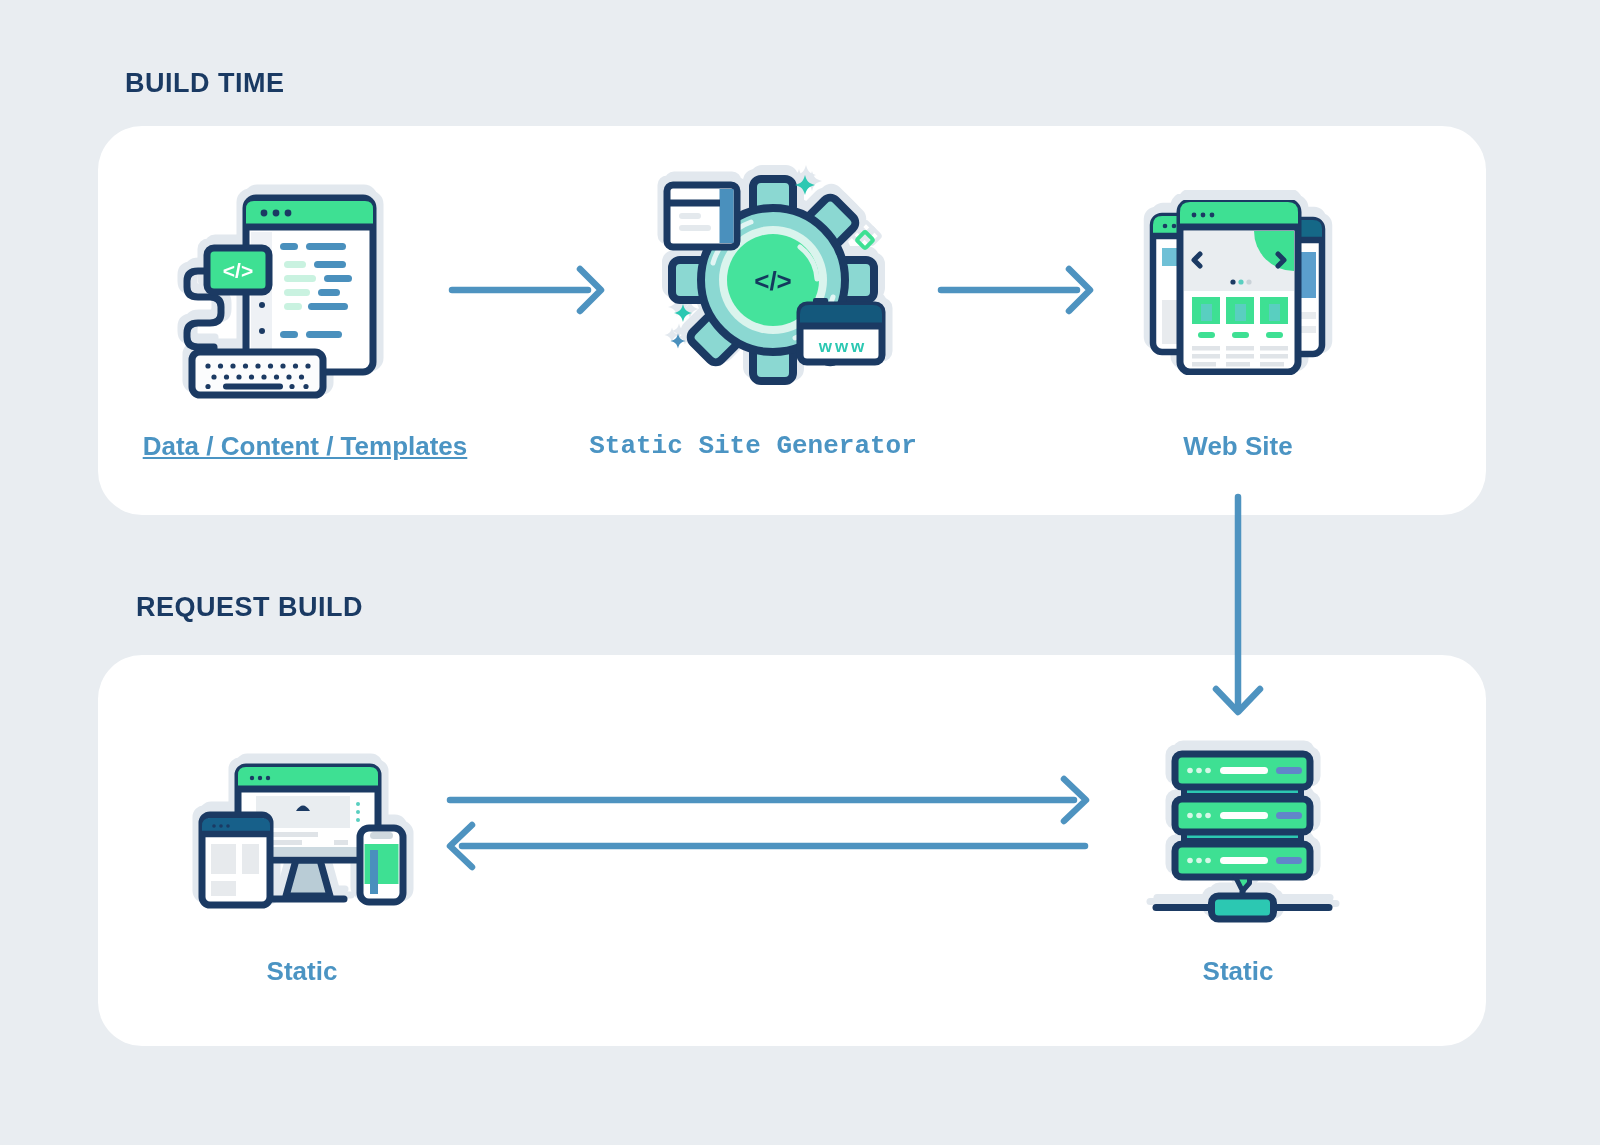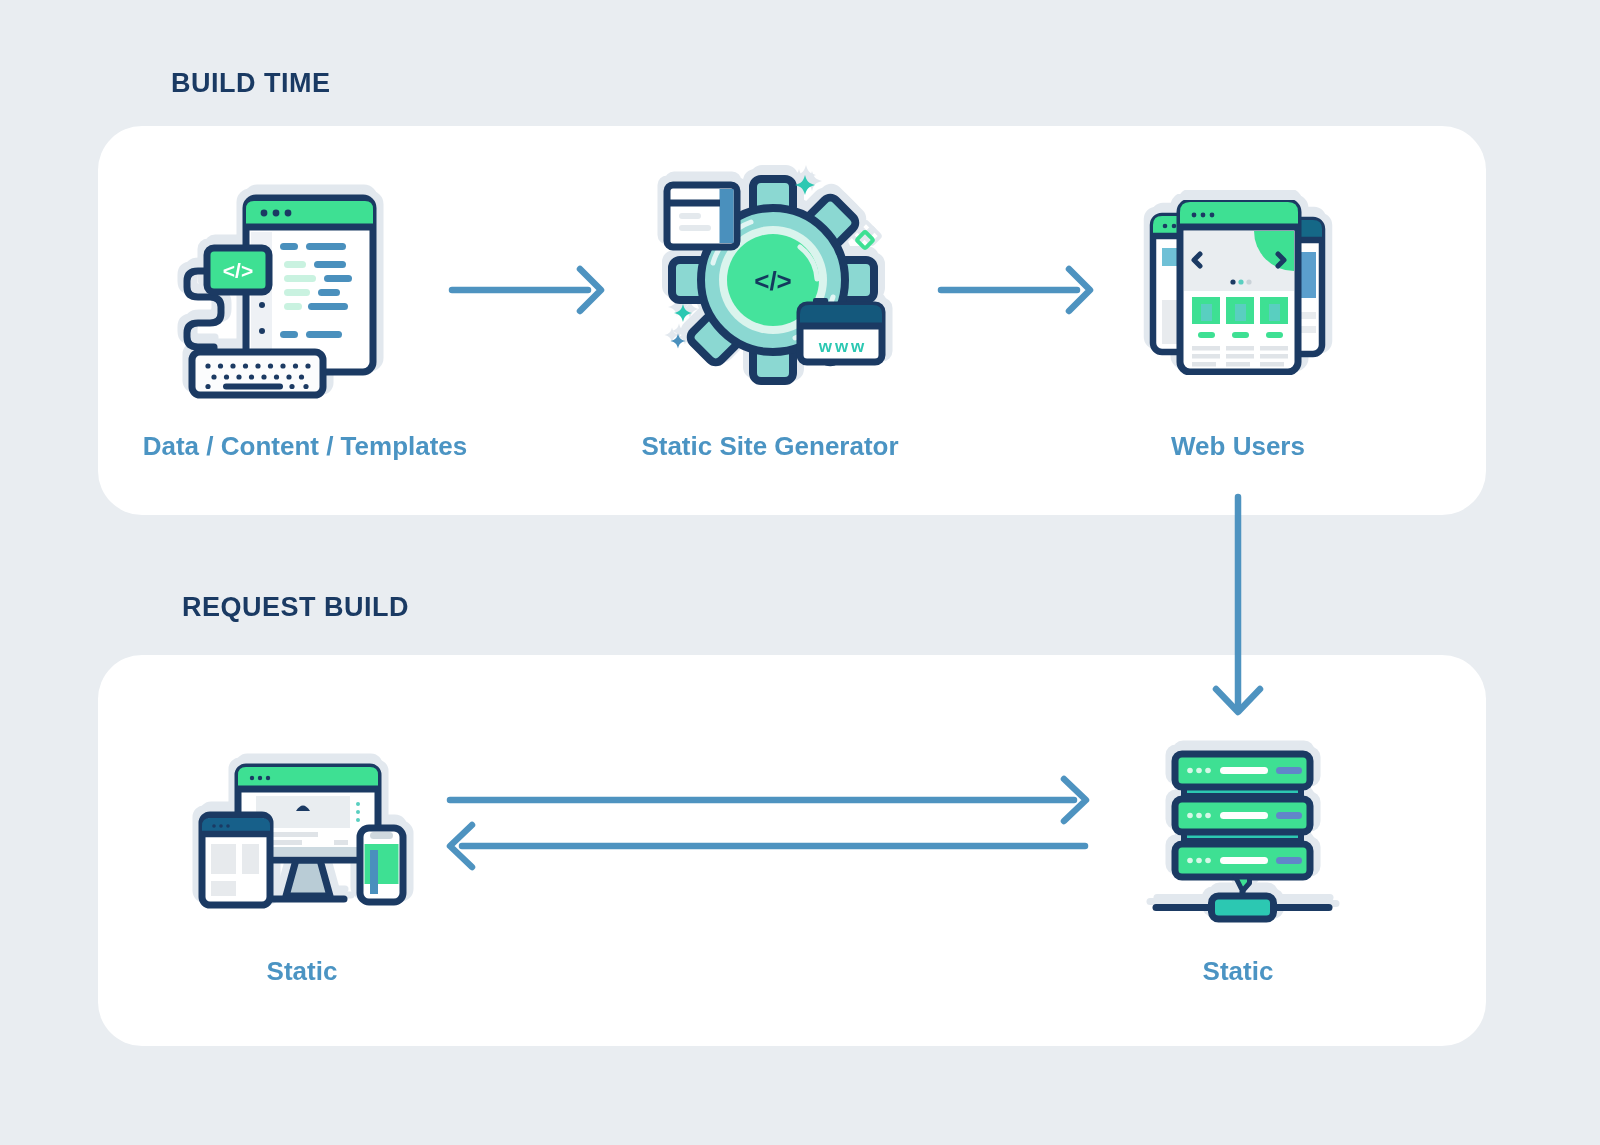--- a/index.html
+++ b/index.html
@@ -7,31 +7,31 @@
     width:1600px; height:1145px; position:relative; overflow:hidden;
     background:#e9edf1;
     font-family:"Liberation Sans", sans-serif;
   }
   .card { position:absolute; background:#ffffff; border-radius:44px; }
   .card-build   { left:98px; top:126px;  width:1388px; height:389px; }
   .card-request { left:98px; top:655px;  width:1388px; height:391px; }
 
   .section-title {
     position:absolute; font-size:27px; font-weight:bold;
-    color:#1a3a63; letter-spacing:0.5px; white-space:nowrap;margin-left:46px;
+    color:#1a3a63; letter-spacing:0.5px; white-space:nowrap;
   }
   #build-title   { left:125px; top:68px; }
   #request-title { left:136px; top:592px; }
 
   .node-label {
     position:absolute; width:460px; text-align:center; white-space:nowrap;
     font-size:26px; font-weight:bold; color:#4b94c3;
   }
-  #label-data    { left:75px;   top:431px; }
-  #label-ssg     { left:540px;  top:431px; }
+  #label-data    { left:75px;   top:431px;text-decoration:underline; }
+  #label-ssg     { left:523px;  top:431px;font-family:Liberation Mono, monospace; }
   #label-website { left:1008px; top:431px; }
   #label-users   { left:72px;   top:956px; }
   #label-hosting { left:1008px; top:956px; }
 
   .node-icon { position:absolute; }
   .node-icon svg { display:block; }
   .shadowed { filter: drop-shadow(-6px -6px 0 #e2e8ee) drop-shadow(7px -4px 0 #e2e8ee); }
 
   #icon-editor  { left:180px;  top:185px; }
   #icon-gear    { left:650px;  top:155px; }
@@ -291,21 +291,21 @@
     <line x1="92.5" y1="143" x2="92.5" y2="150" stroke="#1b3a63" stroke-width="6"></line>
     <line x1="6" y1="159.5" x2="61" y2="159.5" stroke="#1b3a63" stroke-width="7" stroke-linecap="round"></line>
     <line x1="124" y1="159.5" x2="179" y2="159.5" stroke="#1b3a63" stroke-width="7" stroke-linecap="round"></line>
     <rect x="61.5" y="148" width="62" height="23" rx="7" fill="#2cc8b2" stroke="#1b3a63" stroke-width="7"></rect>
   </g>
 </svg>
 </div>
 
 <div class="node-label" id="label-data">Data / Content / Templates</div>
 <div class="node-label" id="label-ssg">Static Site Generator</div>
-<div class="node-label" id="label-website">Web Users</div>
+<div class="node-label" id="label-website">Web Site</div>
 <div class="node-label" id="label-users">Static</div>
 <div class="node-label" id="label-hosting">Static</div>
 
 <svg id="arrow-layer" width="1600" height="1145" viewBox="0 0 1600 1145">
   <g stroke="#4e93c0" stroke-width="6.5" fill="none" stroke-linecap="round" stroke-linejoin="round">
     <g>
       <line x1="452" y1="290" x2="588" y2="290"></line>
       <polyline points="580,269 601,290 580,311"></polyline>
     </g>
     <g>

